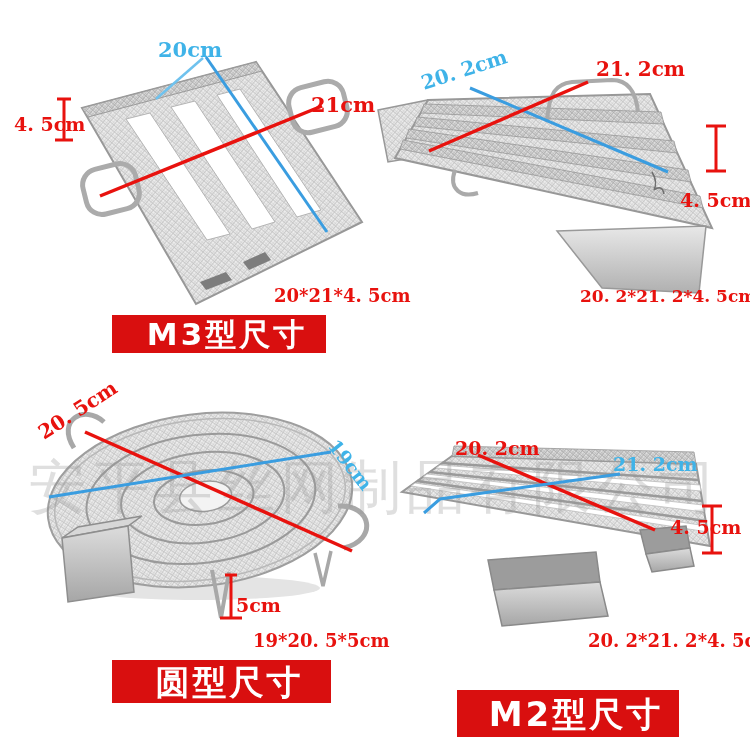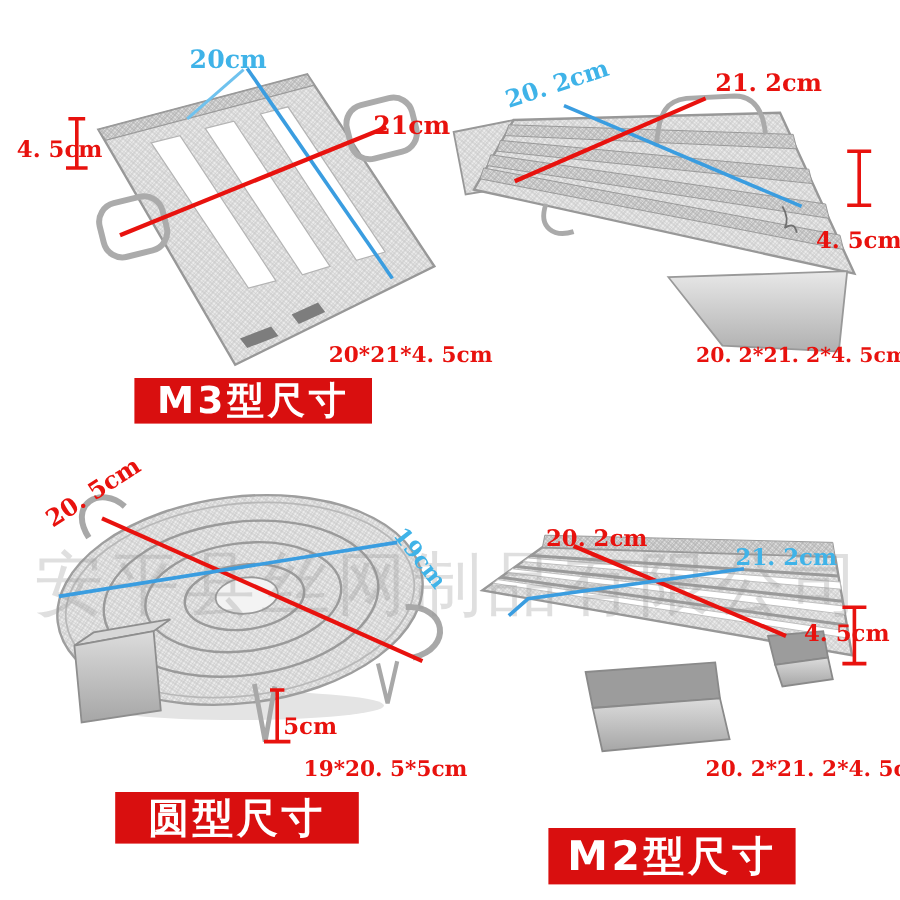--- a/index.html
+++ b/index.html
@@ -1,21 +1,21 @@
 <!DOCTYPE html>
 <html><head>
 <meta charset="utf-8">
 <style>
   html,body{margin:0;padding:0;background:#ffffff;}
   .canvas{position:relative;width:750px;height:750px;background:#ffffff;overflow:hidden;
           font-family:"DejaVu Sans",sans-serif;}
   .art{position:absolute;left:0;top:0;width:750px;height:750px;}
   .banner{position:absolute;background:#d90f0f;color:#ffffff;font-weight:bold;
           display:flex;align-items:center;justify-content:center;
-          font-family:"DejaVu Sans",sans-serif;letter-spacing:3px;line-height:1;}
+          font-family:"DejaVu Sans",sans-serif;letter-spacing:3px;line-height:1;padding-left:16px;}
   .banner.small{font-size:31px;}
   .banner.big{font-size:34px;}
   svg text.dim{font-family:"DejaVu Serif","Liberation Serif",serif;font-weight:bold;}
   svg text.cyan{fill:#3fb3e8;}
   svg text.red{fill:#e8120e;}
   svg text.wm{font-family:"DejaVu Sans",sans-serif;fill:#969696;opacity:0.30;letter-spacing:5px;}
 </style>
 </head>
 <body>
 
@@ -137,16 +137,16 @@
       <polyline points="620,474 440,499 424,513" fill="none" stroke="#3a9de0" stroke-width="3"></polyline>
       <path d="M702,506 H722 M712,506 V553 M702,553 H722" fill="none" stroke="#e8120e" stroke-width="3"></path>
       <text class="dim red" x="455" y="455" font-size="19">20. 2cm</text>
       <text class="dim cyan" x="613" y="471" font-size="19">21. 2cm</text>
       <text class="dim red" x="670" y="534" font-size="19">4. 5cm</text>
       <text class="dim red" x="588" y="647" font-size="18">20. 2*21. 2*4. 5cm</text>
     </g>
   </svg>
 
   <div class="banner small" style="left:112px;top:315px;width:198px;height:38px;">M3型尺寸</div>
-  <div class="banner big" style="left:96px;top:660px;width:203px;height:43px;">圆型尺寸</div>
+  <div class="banner big" style="left:112px;top:660px;width:203px;height:43px;">圆型尺寸</div>
   <div class="banner big" style="left:457px;top:660px;width:206px;height:47px;margin-top:30px;">M2型尺寸</div>
 
 </div>
 
 </body></html>

